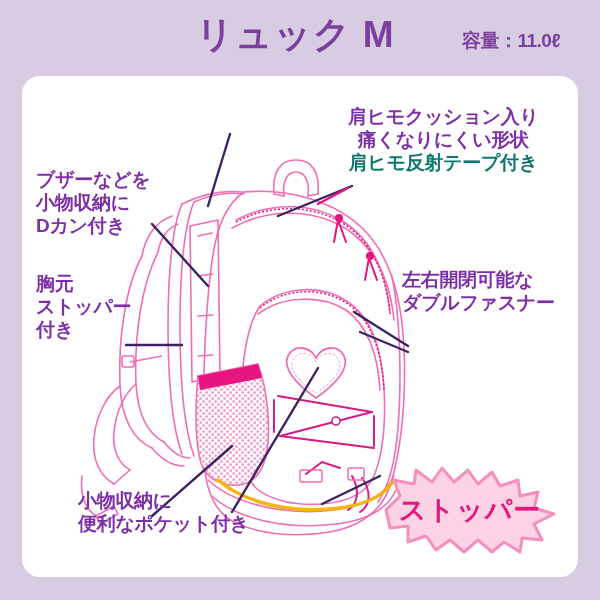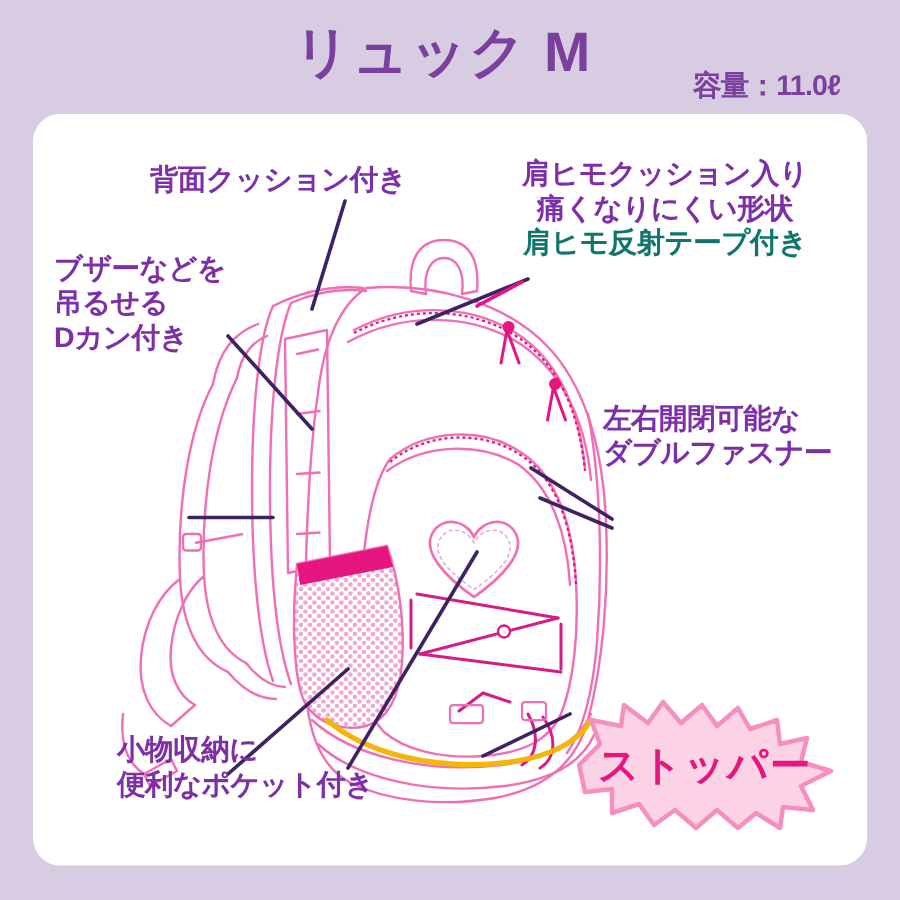--- a/index.html
+++ b/index.html
@@ -32,21 +32,21 @@
     left: 196px; top: 12px;
     font-size: 37px;
     font-weight: bold;
     color: #7b3f9e;
     letter-spacing: 1px;
     line-height: 46px;
     white-space: nowrap;
   }
   .capacity {
     position: absolute;
-    left: 462px; top: 44px;
+    left: 462px; top: 28px;
     font-size: 19px;
     font-weight: bold;
     color: #7b3f9e;
     letter-spacing: -0.5px;
     white-space: nowrap;
   }
 
   
   .card {
     position: absolute;
@@ -238,26 +238,28 @@
         <path d="M386 276 L338 256"></path>
 
         <path d="M130 440 L210 370"></path>
         <path d="M210 436 L296 292"></path>
 
         <path d="M358 400 L300 428" stroke="#3d2363"></path>
       </g>
     </svg>
   </div>
 
-  <div class="label" id="lbl-back">背面クッション付き</div>
 
   <div class="label" id="lbl-dcan">ブザーなどを
-吊るせる
+小物収納に
 Dカン付き</div>
 
+  <div class="label" id="lbl-chest">胸元
+ストッパー
+付き</div>
 
   <div id="lbl-shoulder" style="position:absolute;left:348px;top:105px;text-align:center;">
     <div class="label" style="position:static;">肩ヒモクッション入り
 痛くなりにくい形状</div>
     <div class="label hl" style="position:static;">肩ヒモ反射テープ付き</div>
   </div>
 
   <div class="label" id="lbl-zip">左右開閉可能な
 ダブルファスナー</div>
 

